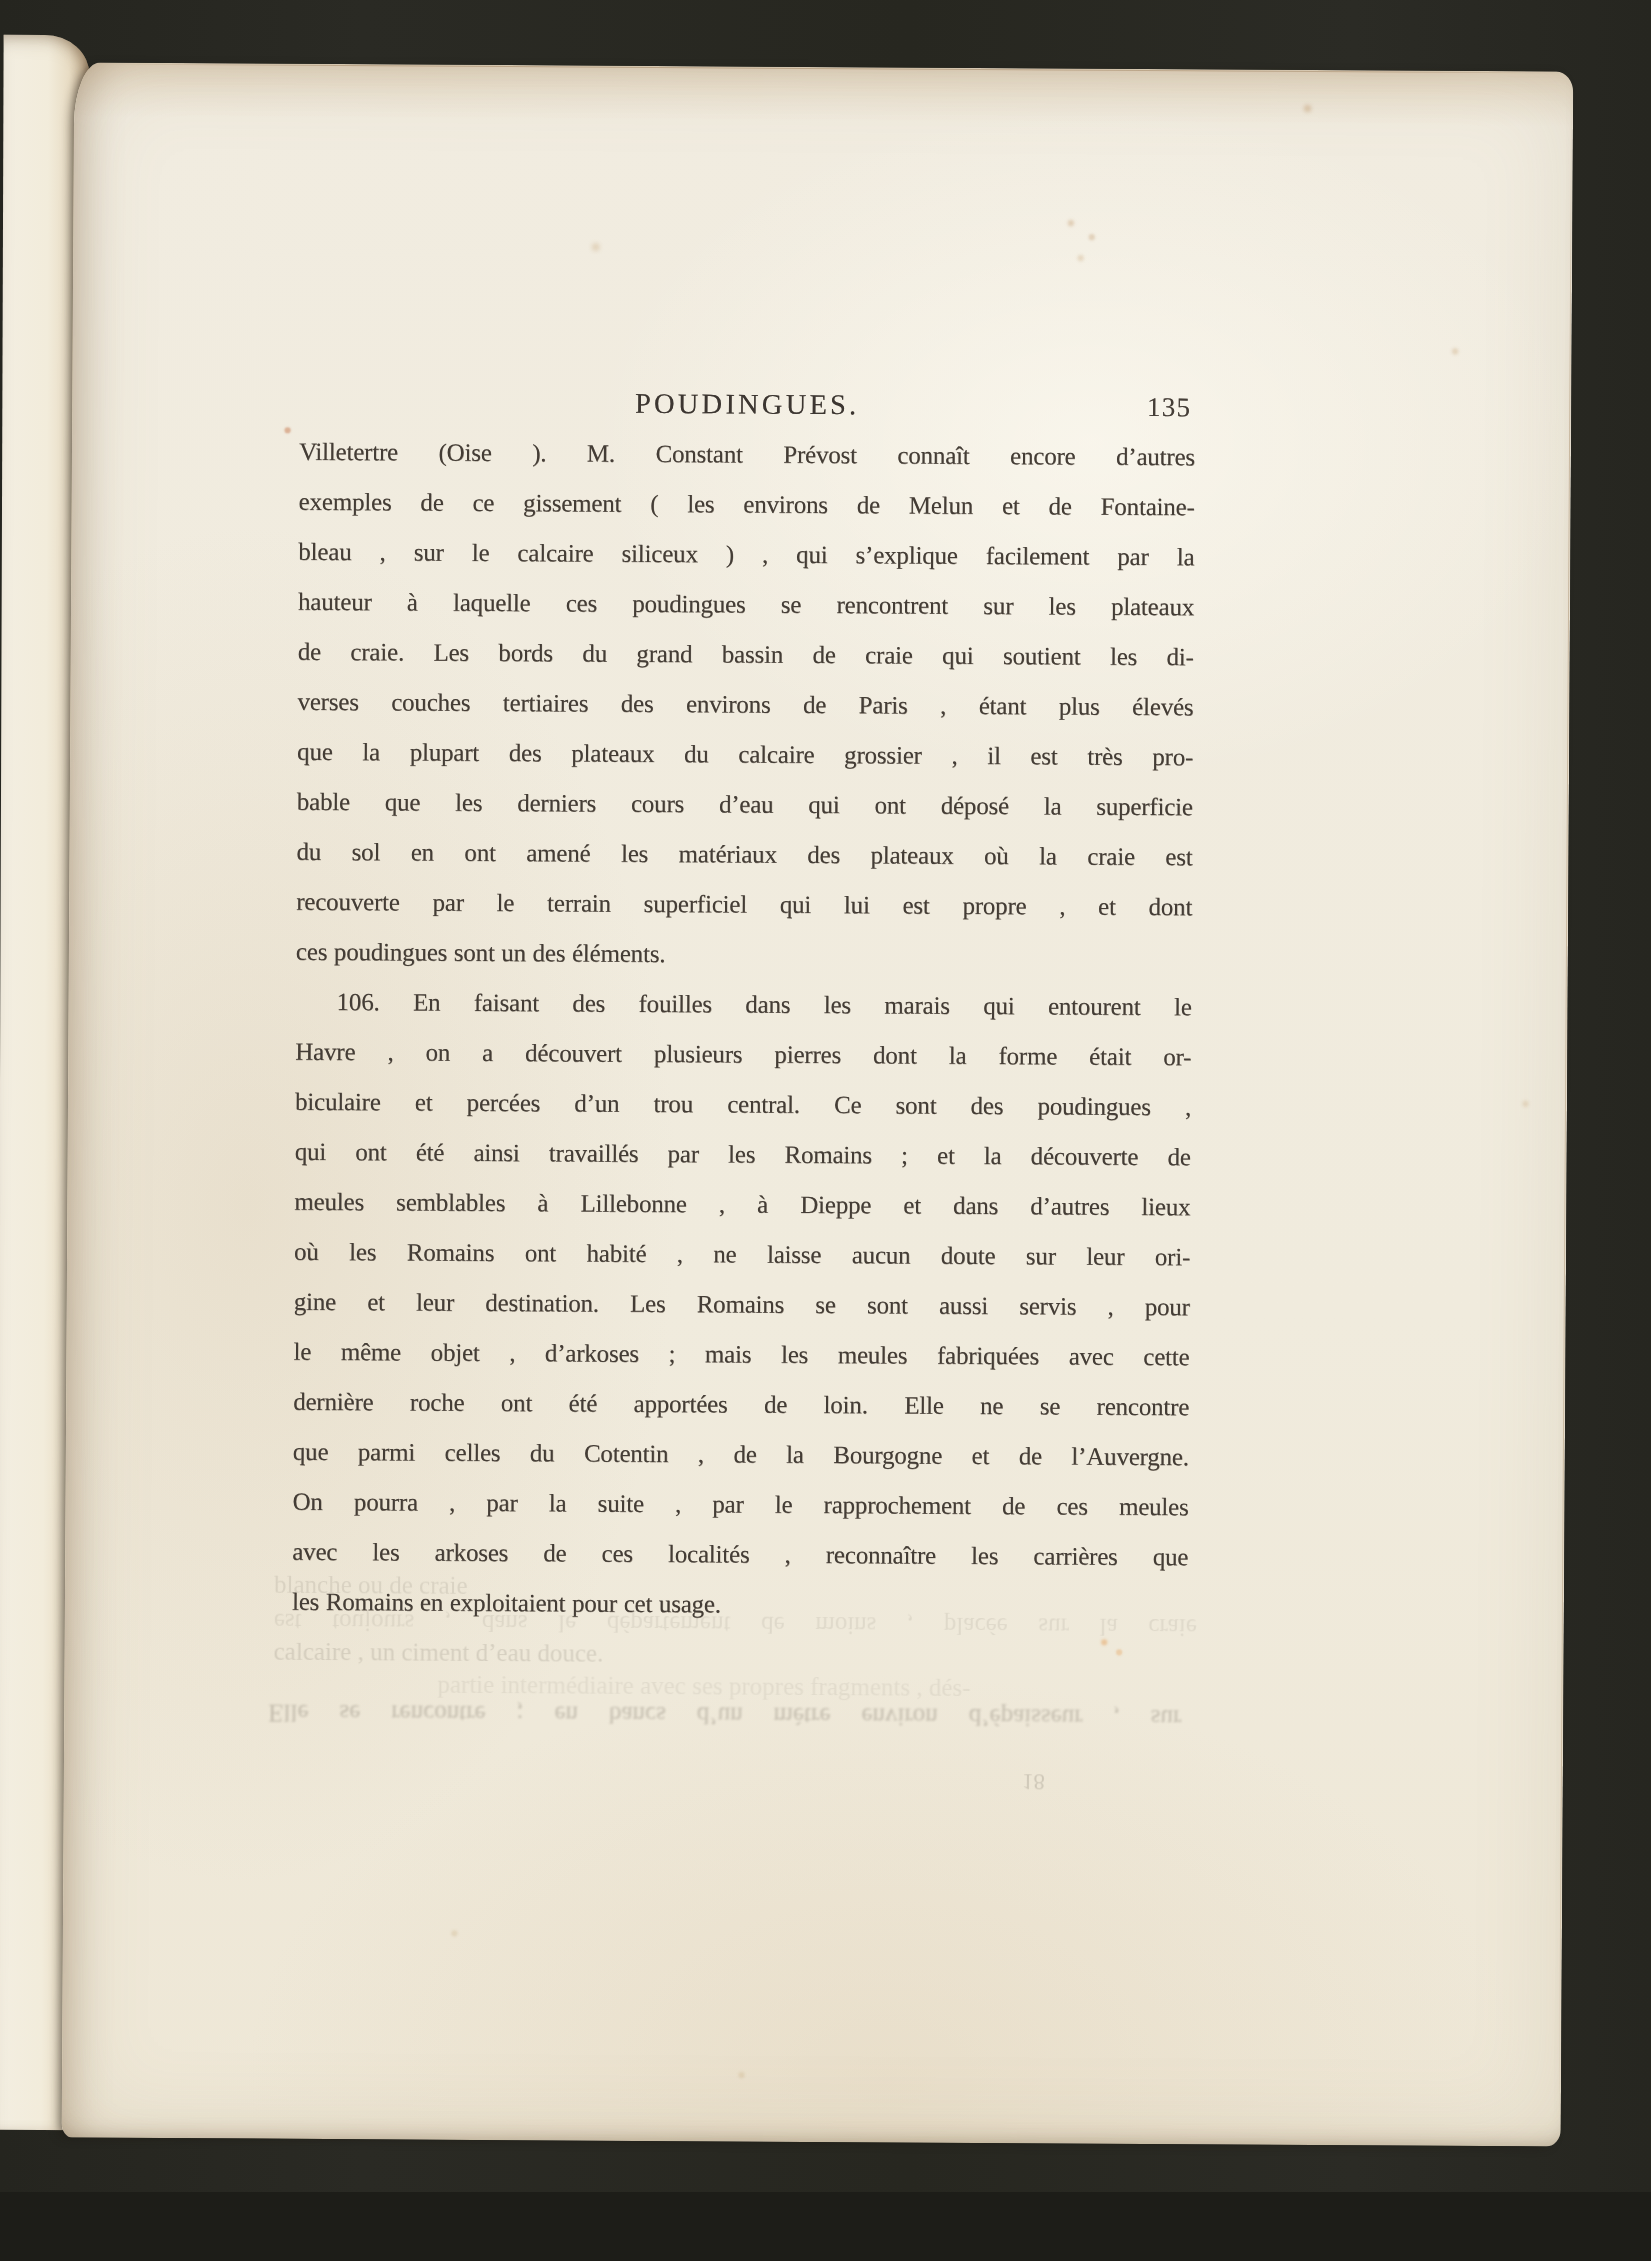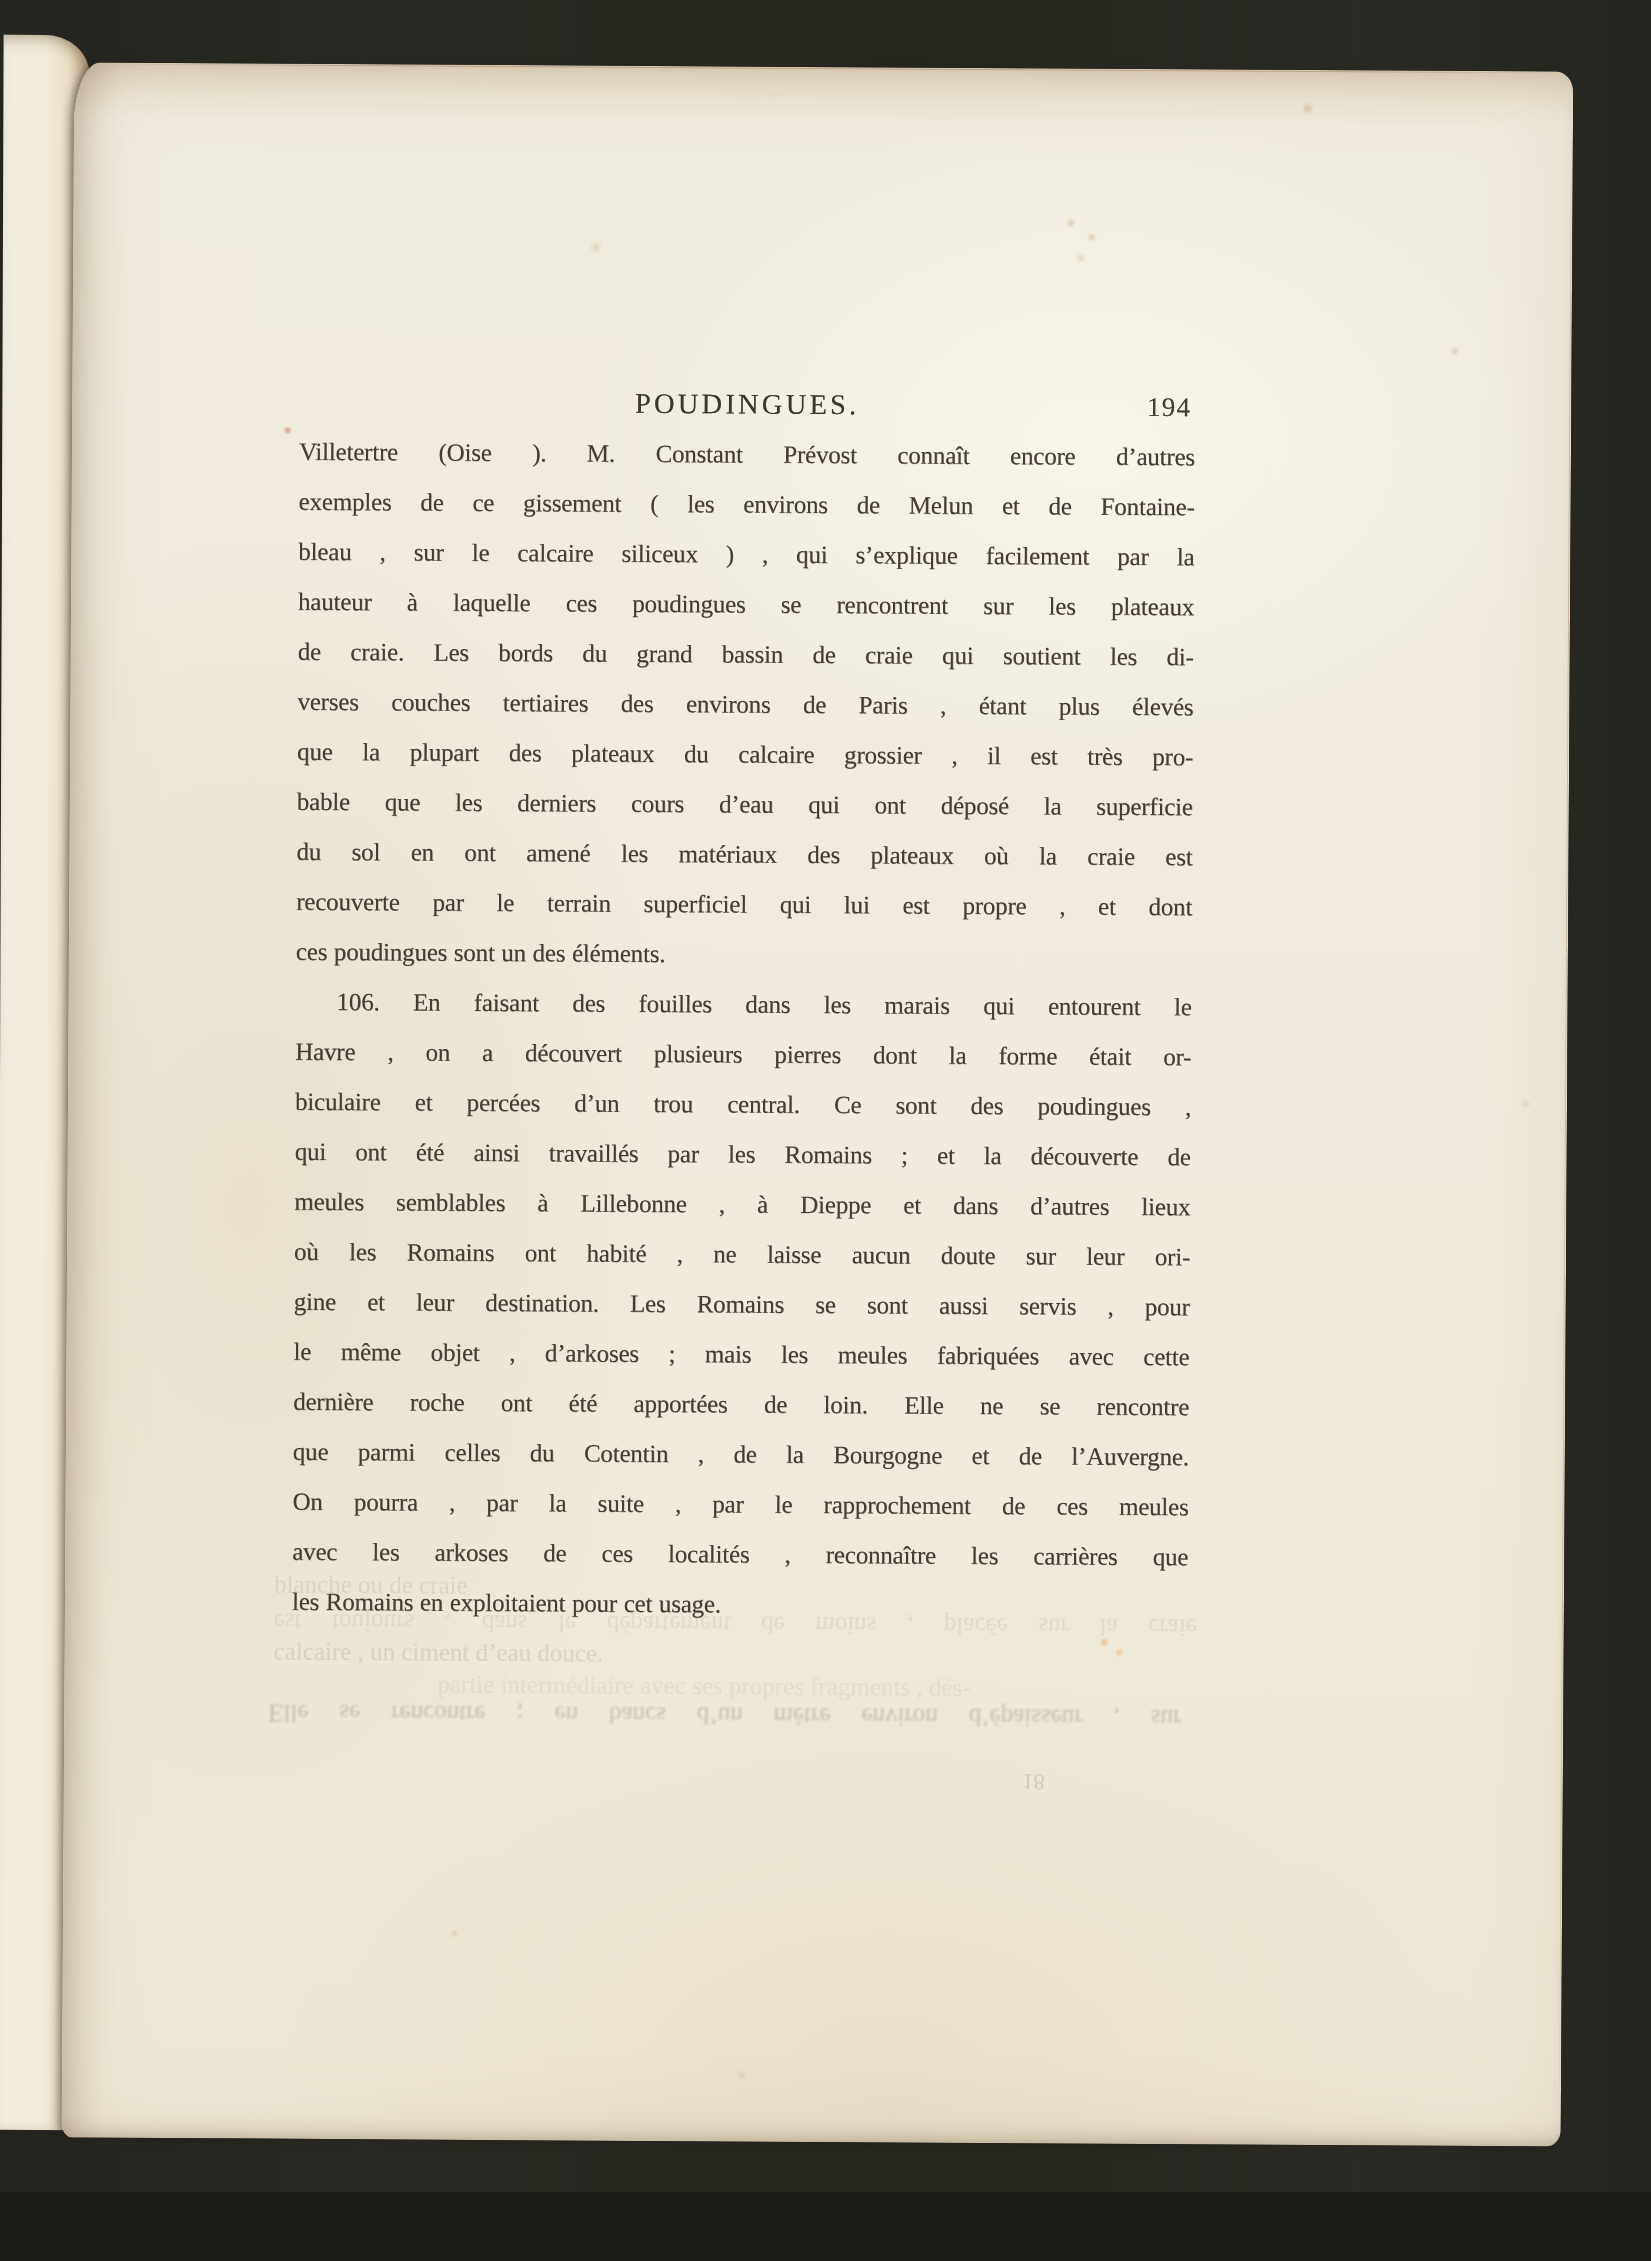--- a/index.html
+++ b/index.html
@@ -92,21 +92,21 @@
 
   <div class="left-strip"></div>
 
   <div class="page">
     <div class="edge-top"></div>
     <div class="edge-right"></div>
     <div class="foxing"></div>
 
     <div class="header-row">
       <span class="running-title">POUDINGUES.</span>
-      <span class="page-number">194</span>
+      <span class="page-number">135</span>
     </div>
 
     <div class="textblock">
       <div class="line j">Villetertre (Oise ). M. Constant Prévost connaît encore d’autres</div>
       <div class="line j">exemples de ce gissement ( les environs de Melun et de Fontaine-</div>
       <div class="line j">bleau , sur le calcaire siliceux ) , qui s’explique facilement par la</div>
       <div class="line j">hauteur à laquelle ces poudingues se rencontrent sur les plateaux</div>
       <div class="line j">de craie. Les bords du grand bassin de craie qui soutient les di-</div>
       <div class="line j">verses couches tertiaires des environs de Paris , étant plus élevés</div>
       <div class="line j">que la plupart des plateaux du calcaire grossier , il est très pro-</div>

